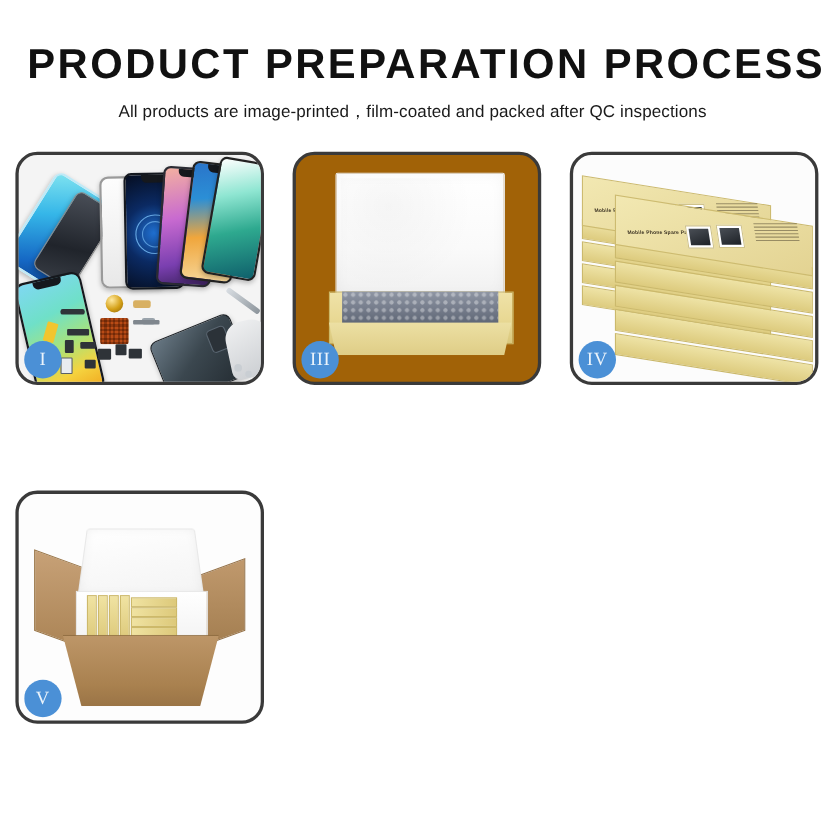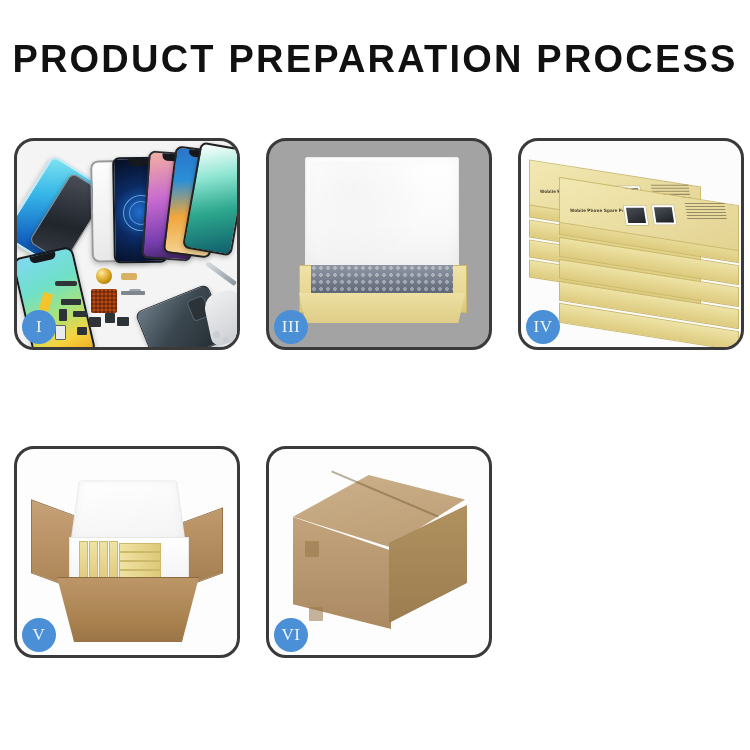--- a/index.html
+++ b/index.html
@@ -7,21 +7,21 @@
     width:750px;height:750px;background:#ffffff;
     font-family:"Liberation Sans","DejaVu Sans",sans-serif;
     overflow:hidden;position:relative;
   }
   .page{width:750px;height:750px;position:relative;}
 
   
   .header{width:100%;text-align:center;padding-top:40px;box-sizing:border-box;}
   .title{
     font-size:38px;font-weight:700;letter-spacing:2.2px;color:#111111;
-    line-height:1.05;white-space:nowrap;
+    line-height:1.05;white-space:nowrap;text-align:right;
   }
   .subtitle{
     font-size:15.5px;color:#1a1a1a;margin-top:11px;letter-spacing:.1px;
     white-space:nowrap;font-weight:400;
   }
 
   
   .grid{
     position:absolute;left:14px;top:138px;width:722px;
     display:grid;grid-template-columns:repeat(3,226px);
@@ -146,21 +146,21 @@
     position:absolute;left:24px;top:86px;width:12px;height:96px;border-radius:3px;
     background:linear-gradient(180deg,#3a4046,#15191d);
   }
   .flex-hole{
     position:absolute;left:23px;top:78px;width:14px;height:14px;border-radius:50%;
     border:2px solid #454b51;background:rgba(235,240,242,.6);
   }
   .gold-tab{position:absolute;background:linear-gradient(180deg,#e8b45e,#9c6e1c);border-radius:2px;}
 
   
-  .p3{background:#a3a3a3;}
+  .p3{background:#a16207;}
   .foam-lid{
     position:absolute;left:36px;top:16px;width:152px;height:112px;
     background:linear-gradient(180deg,#ffffff 0%,#fafafa 60%,#f0f0f0 100%);
     border:1px solid #ececec;border-radius:2px;
     box-shadow:inset 0 0 14px rgba(0,0,0,.045);
   }
   .foam-lid:after{
     content:"";position:absolute;left:4px;top:4px;right:4px;bottom:4px;
     background:radial-gradient(circle at 30% 25%,rgba(0,0,0,.03),transparent 60%);
   }
@@ -260,20 +260,21 @@
   .seam{position:absolute;background:rgba(120,92,56,.5);}
   .tape{position:absolute;background:rgba(150,118,72,.55);border-radius:1px;}
 </style>
 </head>
 <body>
 
 <div class="page">
 
   <div class="header">
     <div class="title">PRODUCT PREPARATION PROCESS</div>
+    <div class="subtitle">All products are image-printed，film-coated and packed after QC inspections</div>
   </div>
 
   <div class="grid">
 
     <div class="panel p1">
       <div class="scene">
         <div class="ph ph-a"></div>
         <div class="ph ph-a2"></div>
         <div class="ph ph-glass"></div>
         <div class="ph ph-dark">
@@ -397,26 +398,15 @@
           <div class="ybar2" style="top:2px;"></div>
           <div class="ybar2" style="top:11px;"></div>
           <div class="ybar2" style="top:20px;"></div>
           <div class="ybar2" style="top:29px;"></div>
         </div>
         <div class="carton"></div>
       </div>
       <div class="badge">V</div>
     </div>
 
-    <div class="panel p6">
-      <div class="scene">
-        <div class="c-top"></div>
-        <div class="c-front"></div>
-        <div class="c-side"></div>
-        <div class="seam" style="left:58px;top:44px;width:116px;height:2px;transform:rotate(23deg);"></div>
-        <div class="tape" style="left:36px;top:92px;width:14px;height:16px;"></div>
-        <div class="tape" style="left:40px;top:158px;width:14px;height:14px;"></div>
-      </div>
-      <div class="badge">VI</div>
-    </div>
 
   </div>
 </div>
 
 </body></html>

